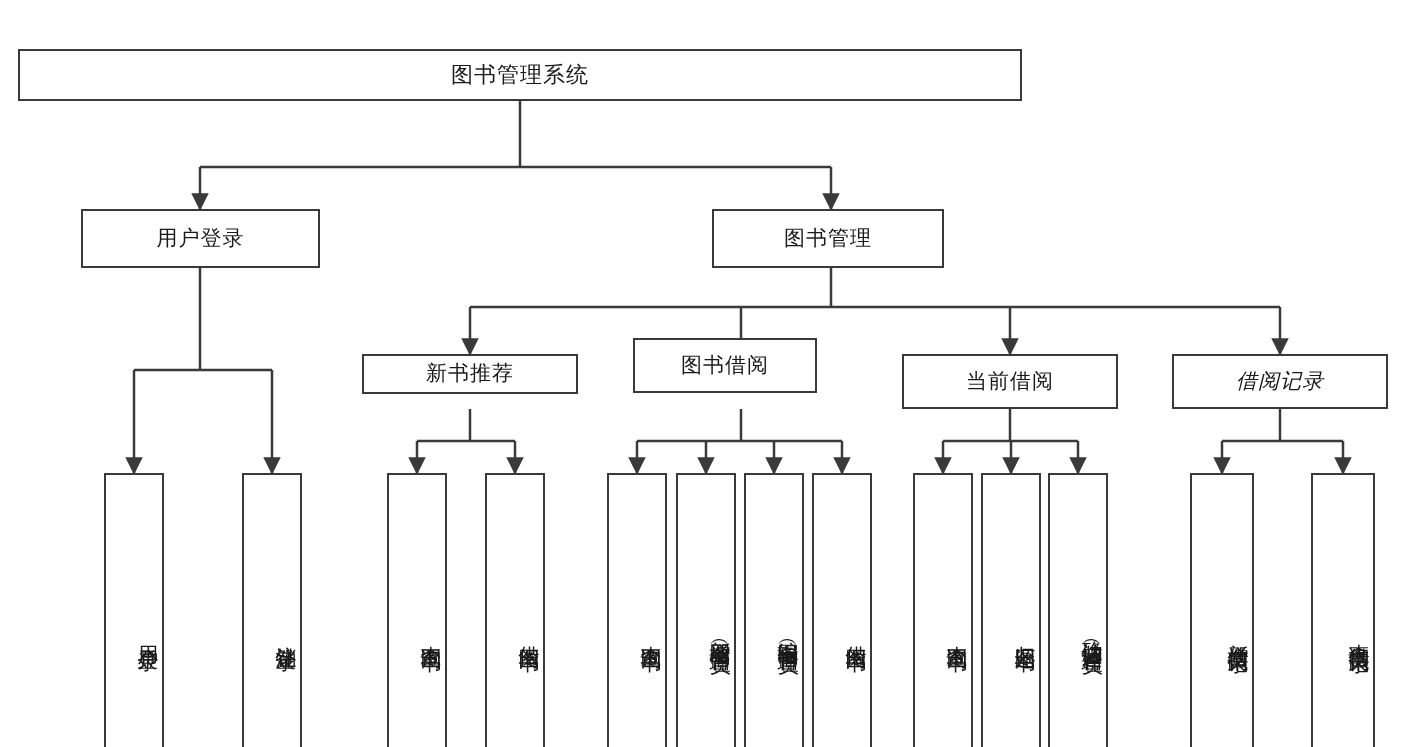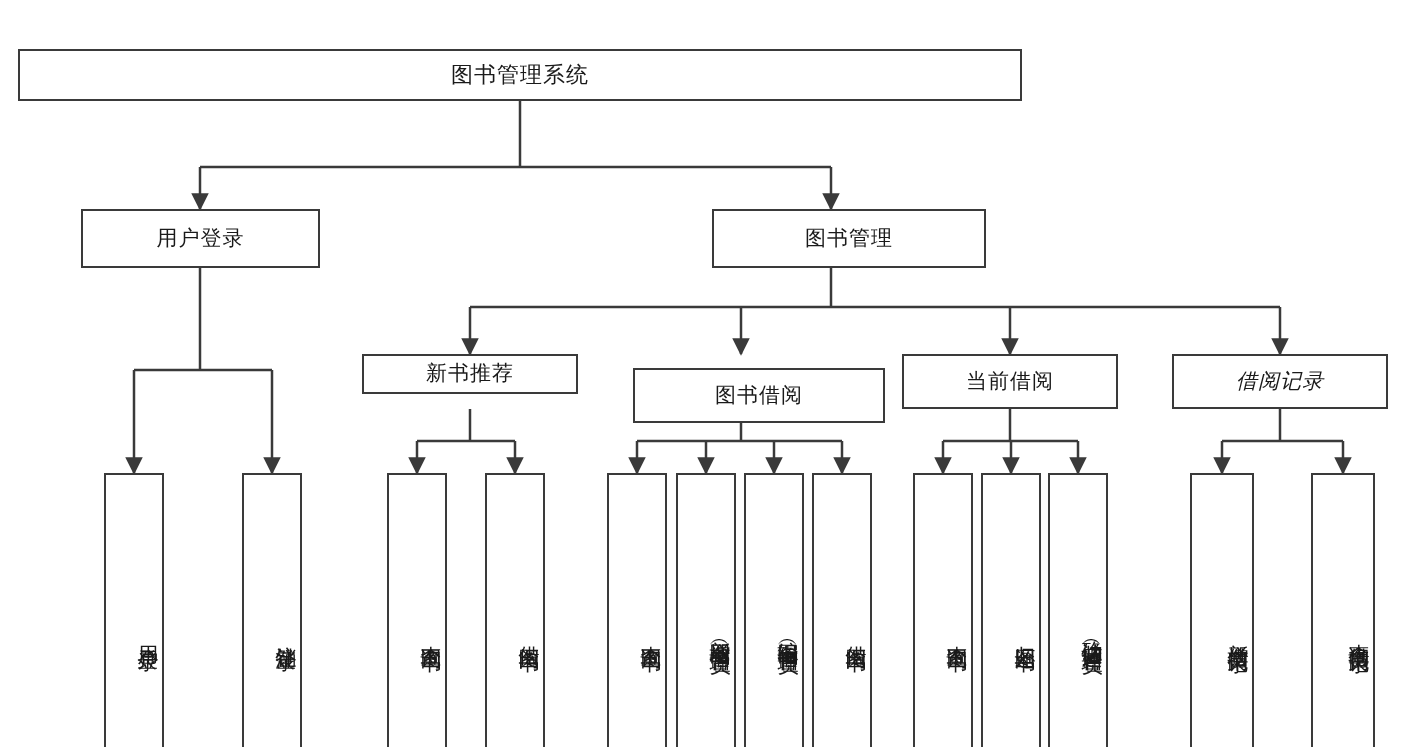--- a/index.html
+++ b/index.html
@@ -113,27 +113,27 @@
       </g>
   </svg>
 
   <div id="nodes-layer">
       <div class="node node-h node-root" style="left: 18px; top: 13px; width: 1004px; height: 52px;">
         <span>图书管理系统</span>
       </div>
       <div class="node node-h" style="left: 81px; top: 173px; width: 239px; height: 59px;">
         <span>用户登录</span>
       </div>
-      <div class="node node-h" style="left: 712px; top: 173px; width: 274px; height: 59px;">
+      <div class="node node-h" style="left: 712px; top: 173px; width: 232px; height: 59px;">
         <span>图书管理</span>
       </div>
       <div class="node node-h" style="left: 362px; top: 318px; width: 216px; height: 40px;">
         <span>新书推荐</span>
       </div>
-      <div class="node node-h" style="left: 633px; top: 332px; width: 252px; height: 55px;">
+      <div class="node node-h" style="left: 633px; top: 302px; width: 184px; height: 55px;">
         <span>图书借阅</span>
       </div>
       <div class="node node-h" style="left: 902px; top: 318px; width: 216px; height: 55px;">
         <span>当前借阅</span>
       </div>
       <div class="node node-h" style="left: 1172px; top: 318px; width: 216px; height: 55px; font-style: italic;">
         <span>借阅记录</span>
       </div>
       <div class="node node-v" style="left: 104px; top: 437px; width: 60px; height: 298px;">
         <span>用户登录</span>

